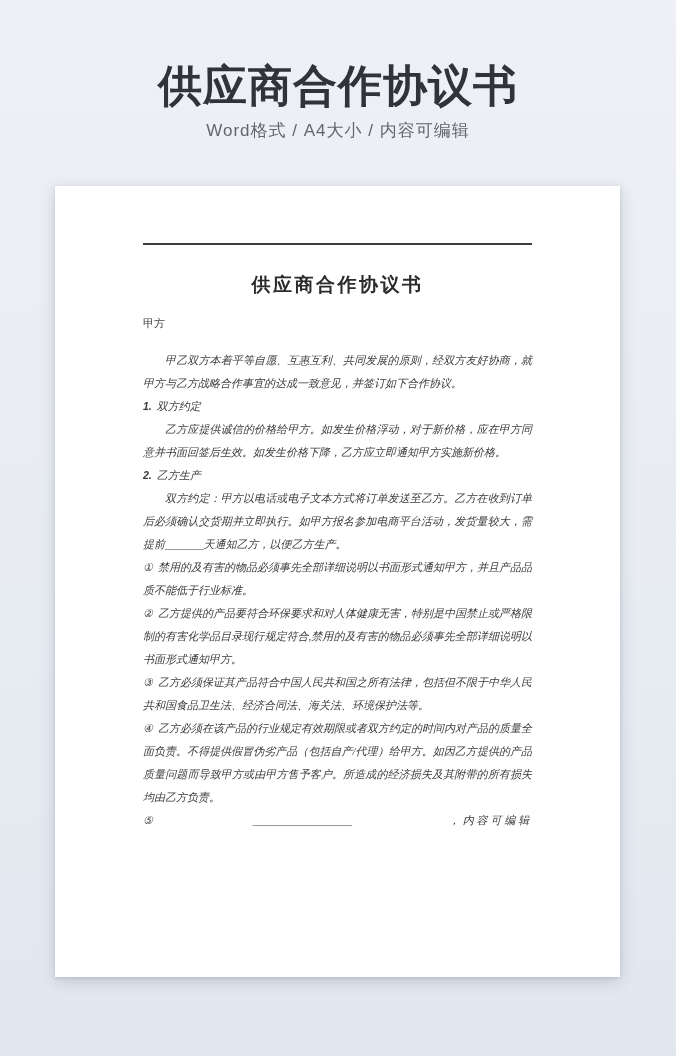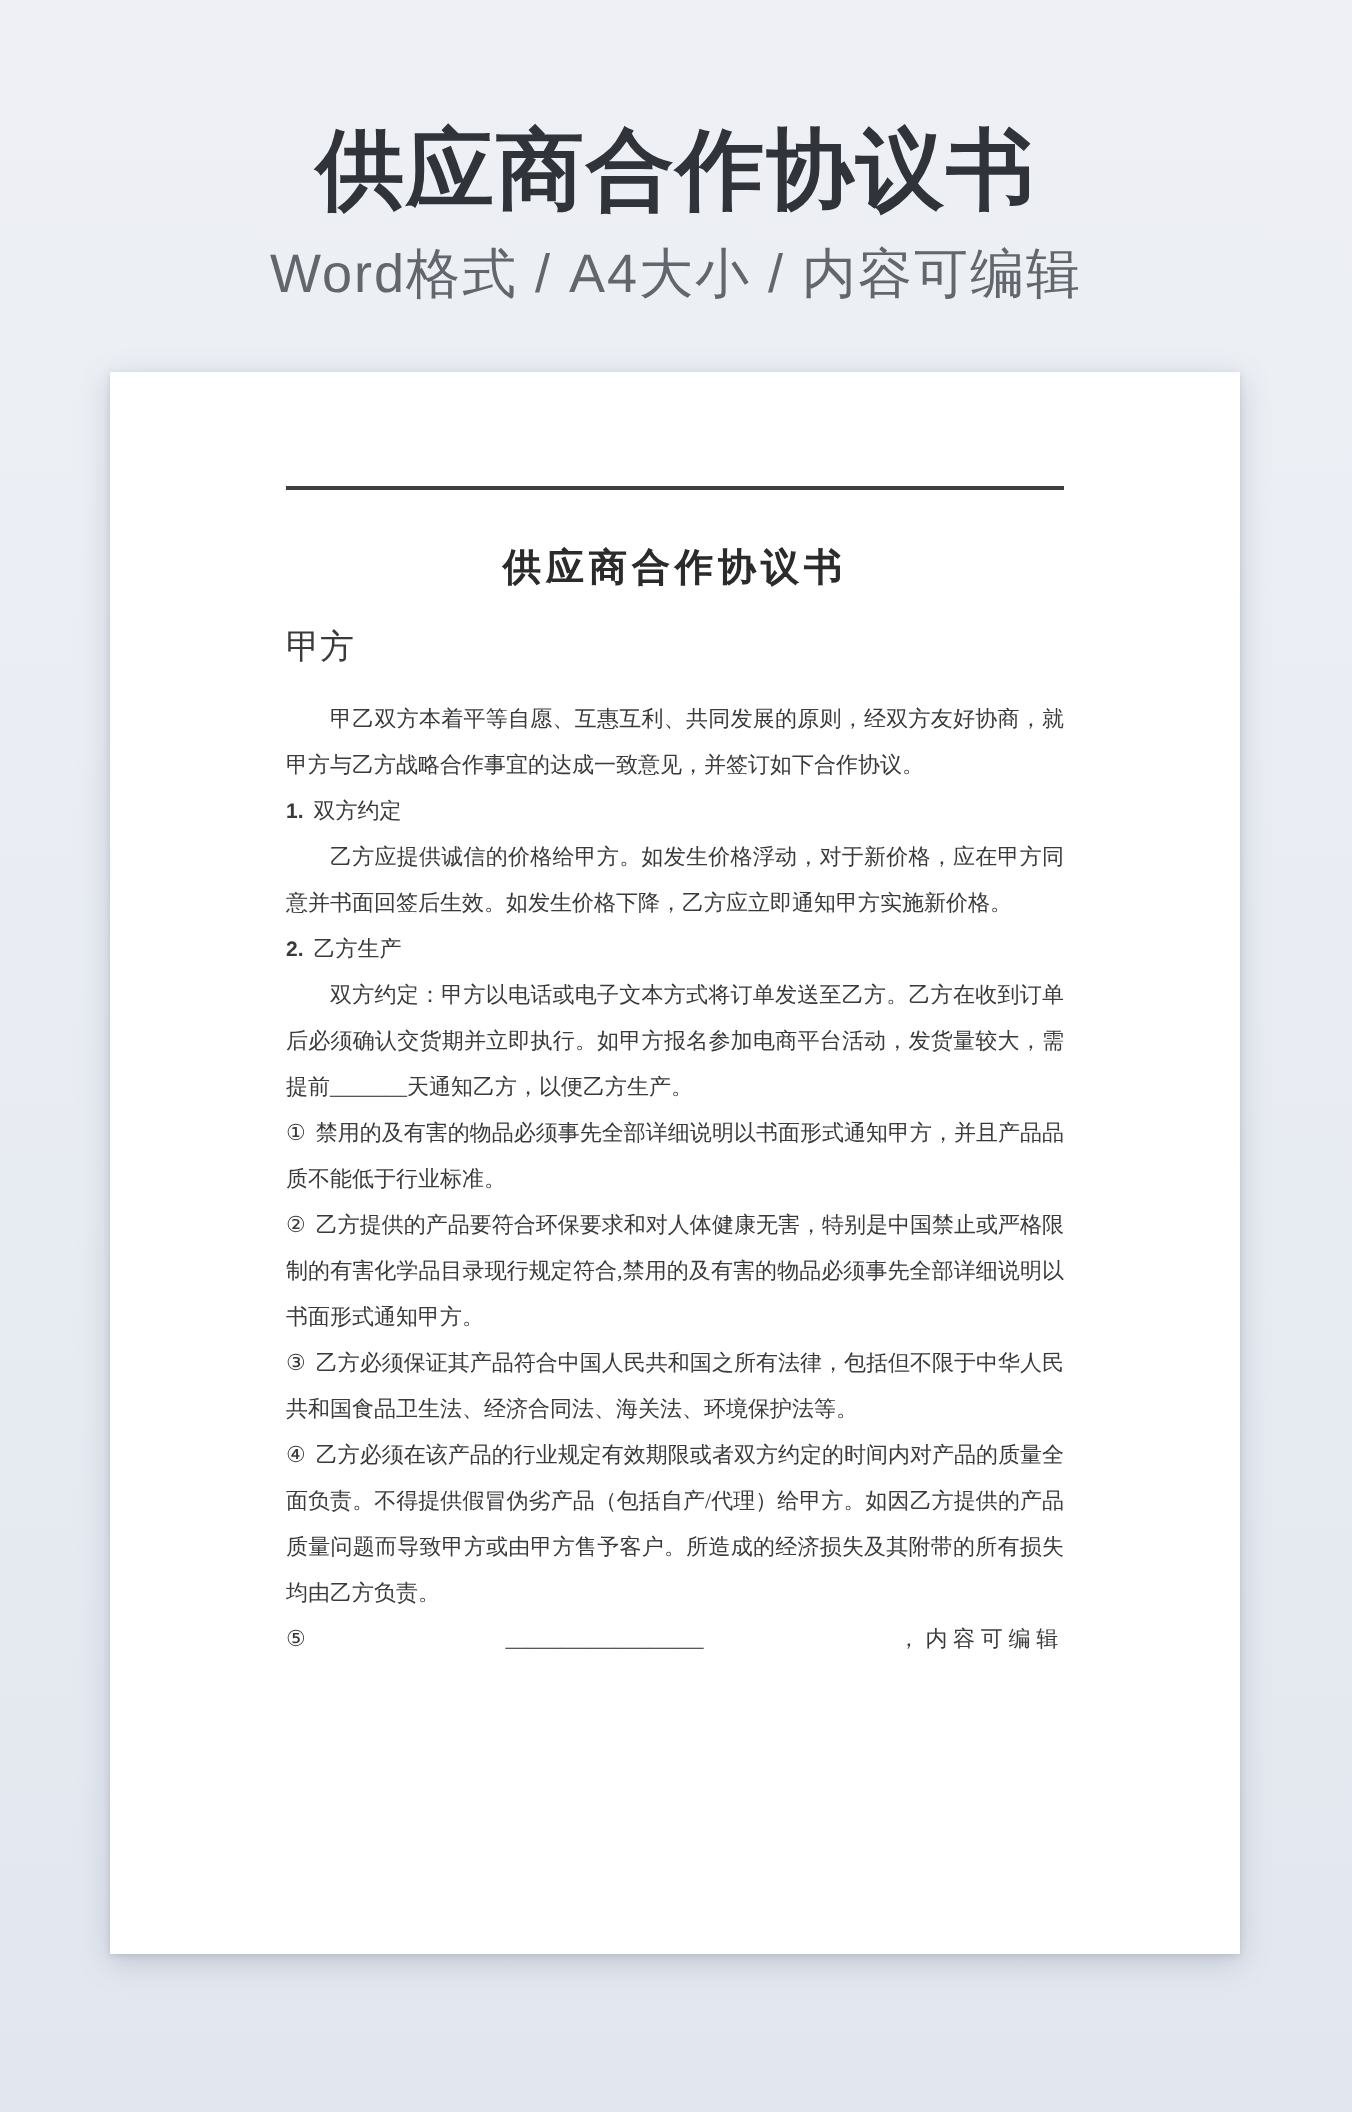--- a/index.html
+++ b/index.html
@@ -17,21 +17,21 @@
     margin: 0;
     font-family: "Liberation Sans", "DejaVu Sans", sans-serif;
     font-weight: 700;
     font-size: 44px;
     line-height: 1.1;
     letter-spacing: 1px;
     color: #30333a;
   }
   .banner-subtitle {
     margin: 11px 0 0 0;
-    font-size: 27px;
+    font-size: 17px;
     line-height: 1.2;
     letter-spacing: 1px;
     color: #63666c;
   }
 
   
   .sheet {
     position: absolute;
     left: 55px; top: 186px;
     width: 565px; height: 791px;
@@ -50,31 +50,32 @@
   }
   .doc-title {
     margin: 28px 0 0 0;
     text-align: center;
     font-size: 19px;
     line-height: 23px;
     font-weight: 700;
     letter-spacing: 2.5px;
     color: #2b2b2b;
   }
-  .party { margin: 0; font-size: 17px; line-height: 23px; }
+  .party { margin: 0; font-size: 11px; line-height: 23px; }
   .party-a { margin-top: 16px; }
   .party-b { margin-top: 22px; }
 
   .para {
     margin: 0;
     font-size: 11px;
     line-height: 23px;
     text-align: justify;
     text-justify: inter-ideograph;
     color: #3a3a3a;
+    font-style: italic;
   }
   .intro { margin-top: 14px; }
   .indent { text-indent: 2em; }
   .num {
     font-family: "Liberation Sans", "DejaVu Sans", sans-serif;
     font-weight: 700;
     font-size: 10.5px;
     margin-right: 5px;
   }
   .marker { margin-right: 5px; }

